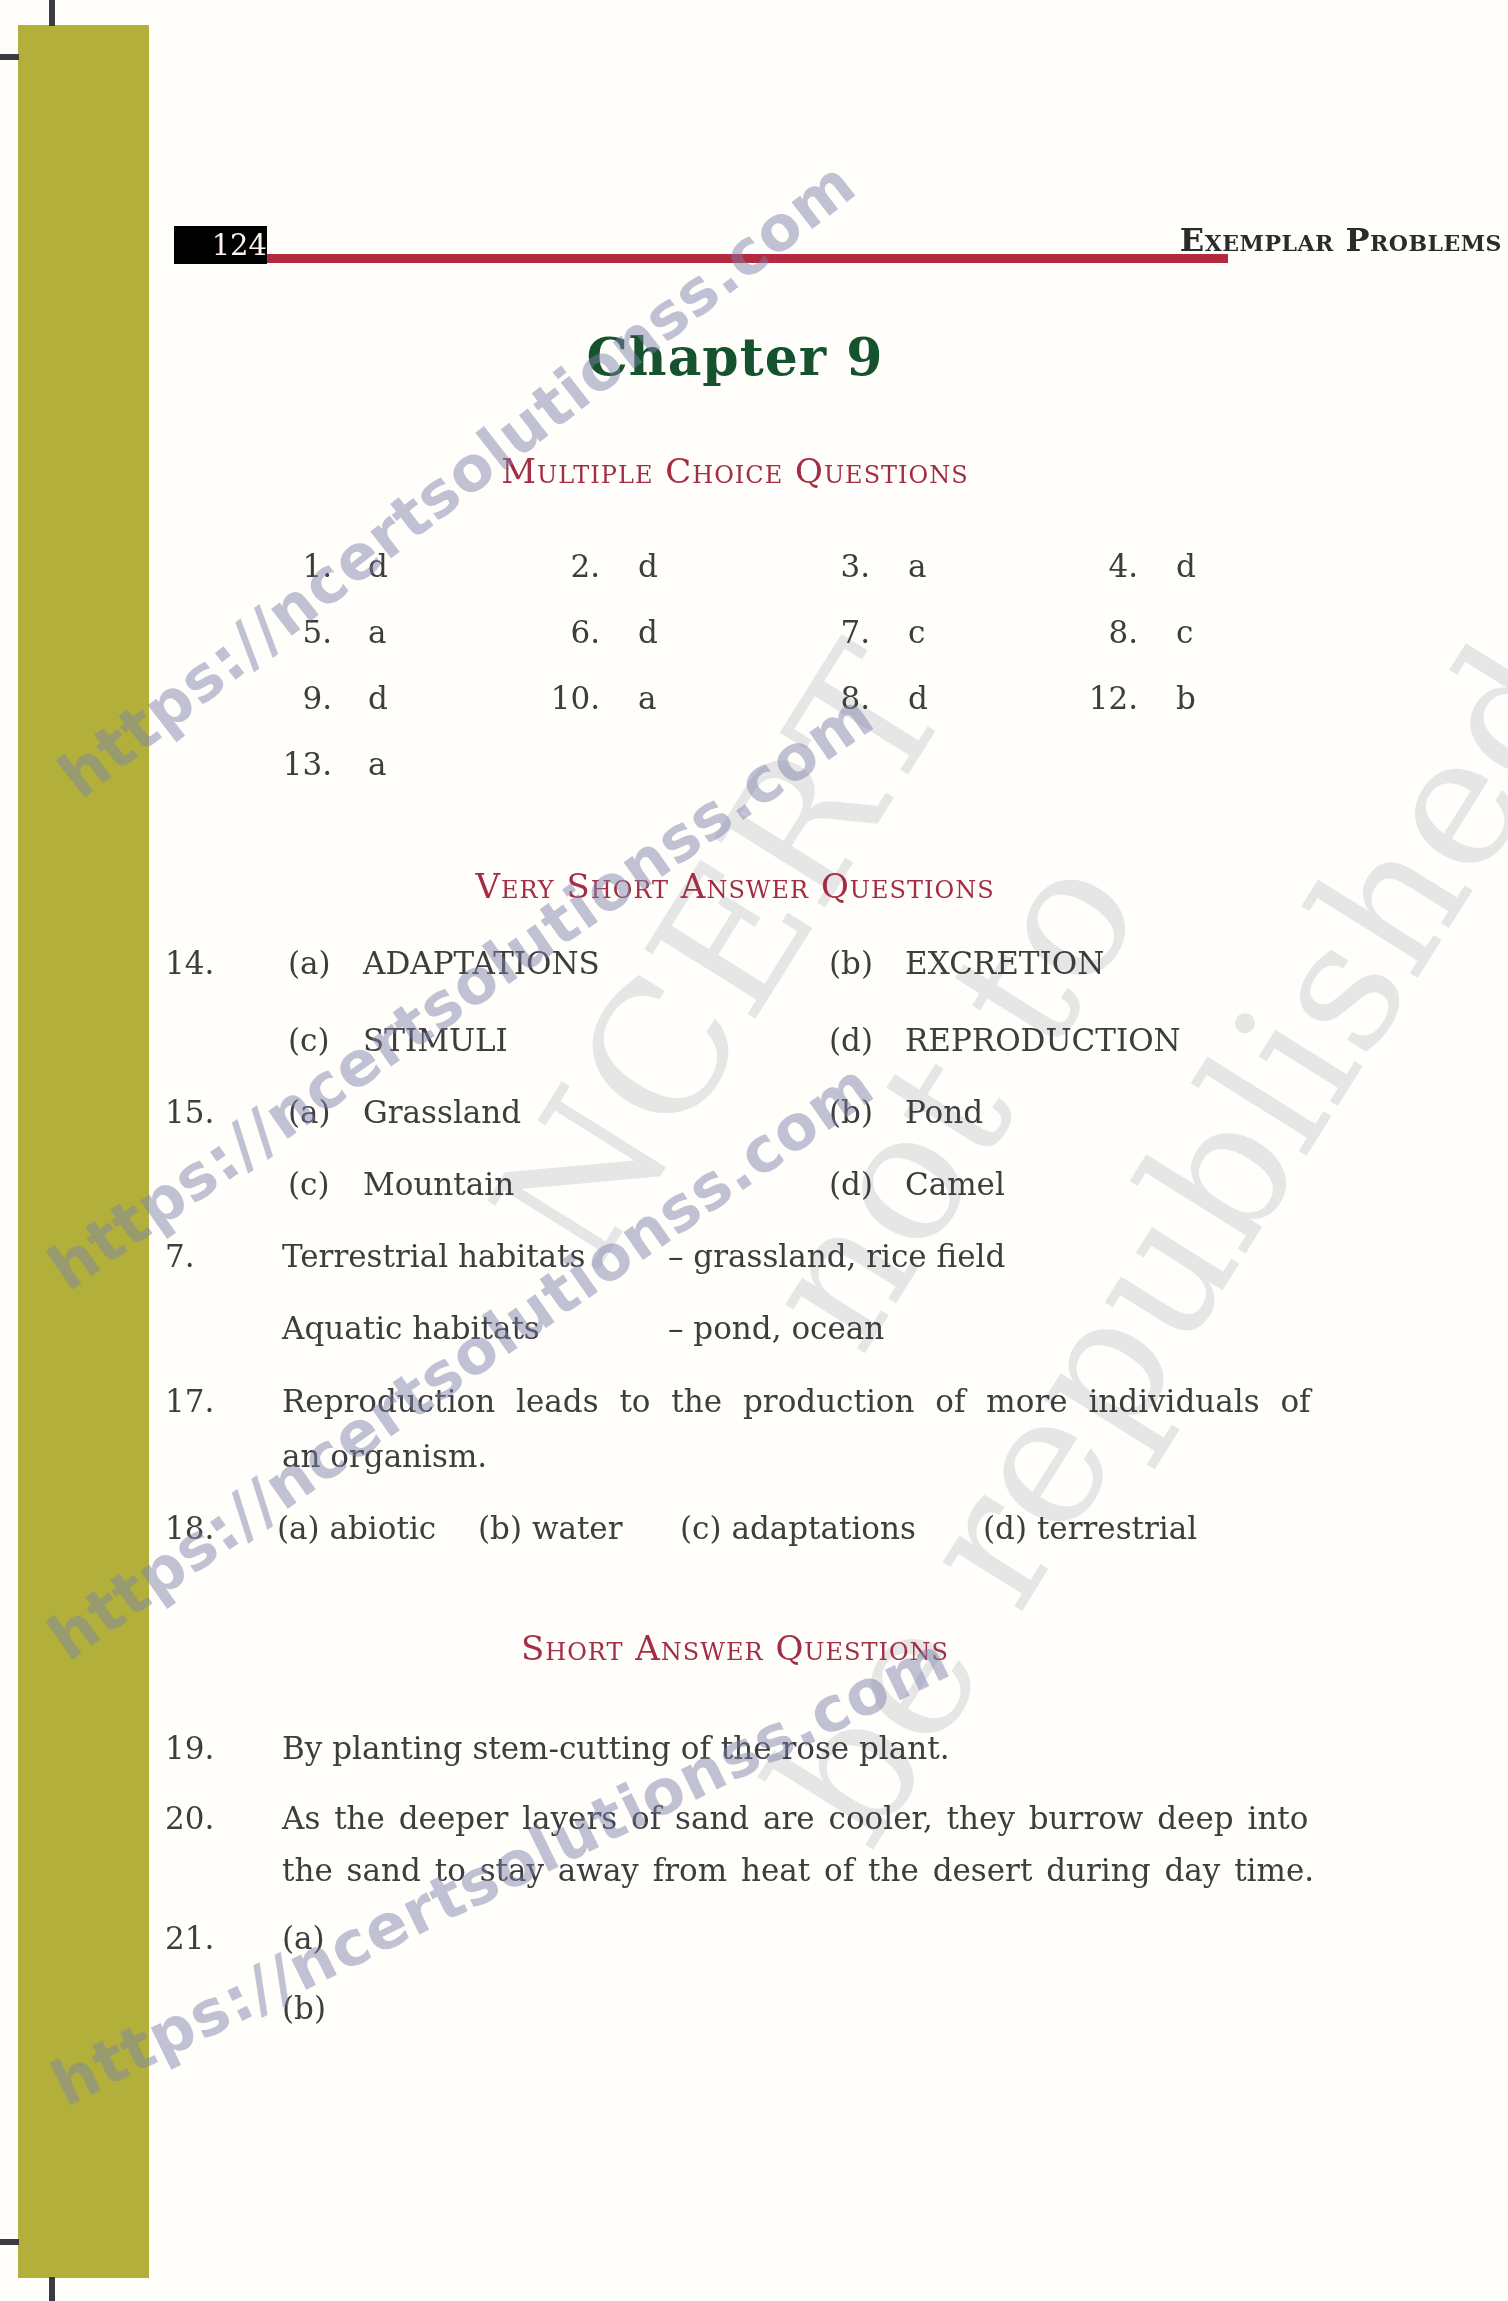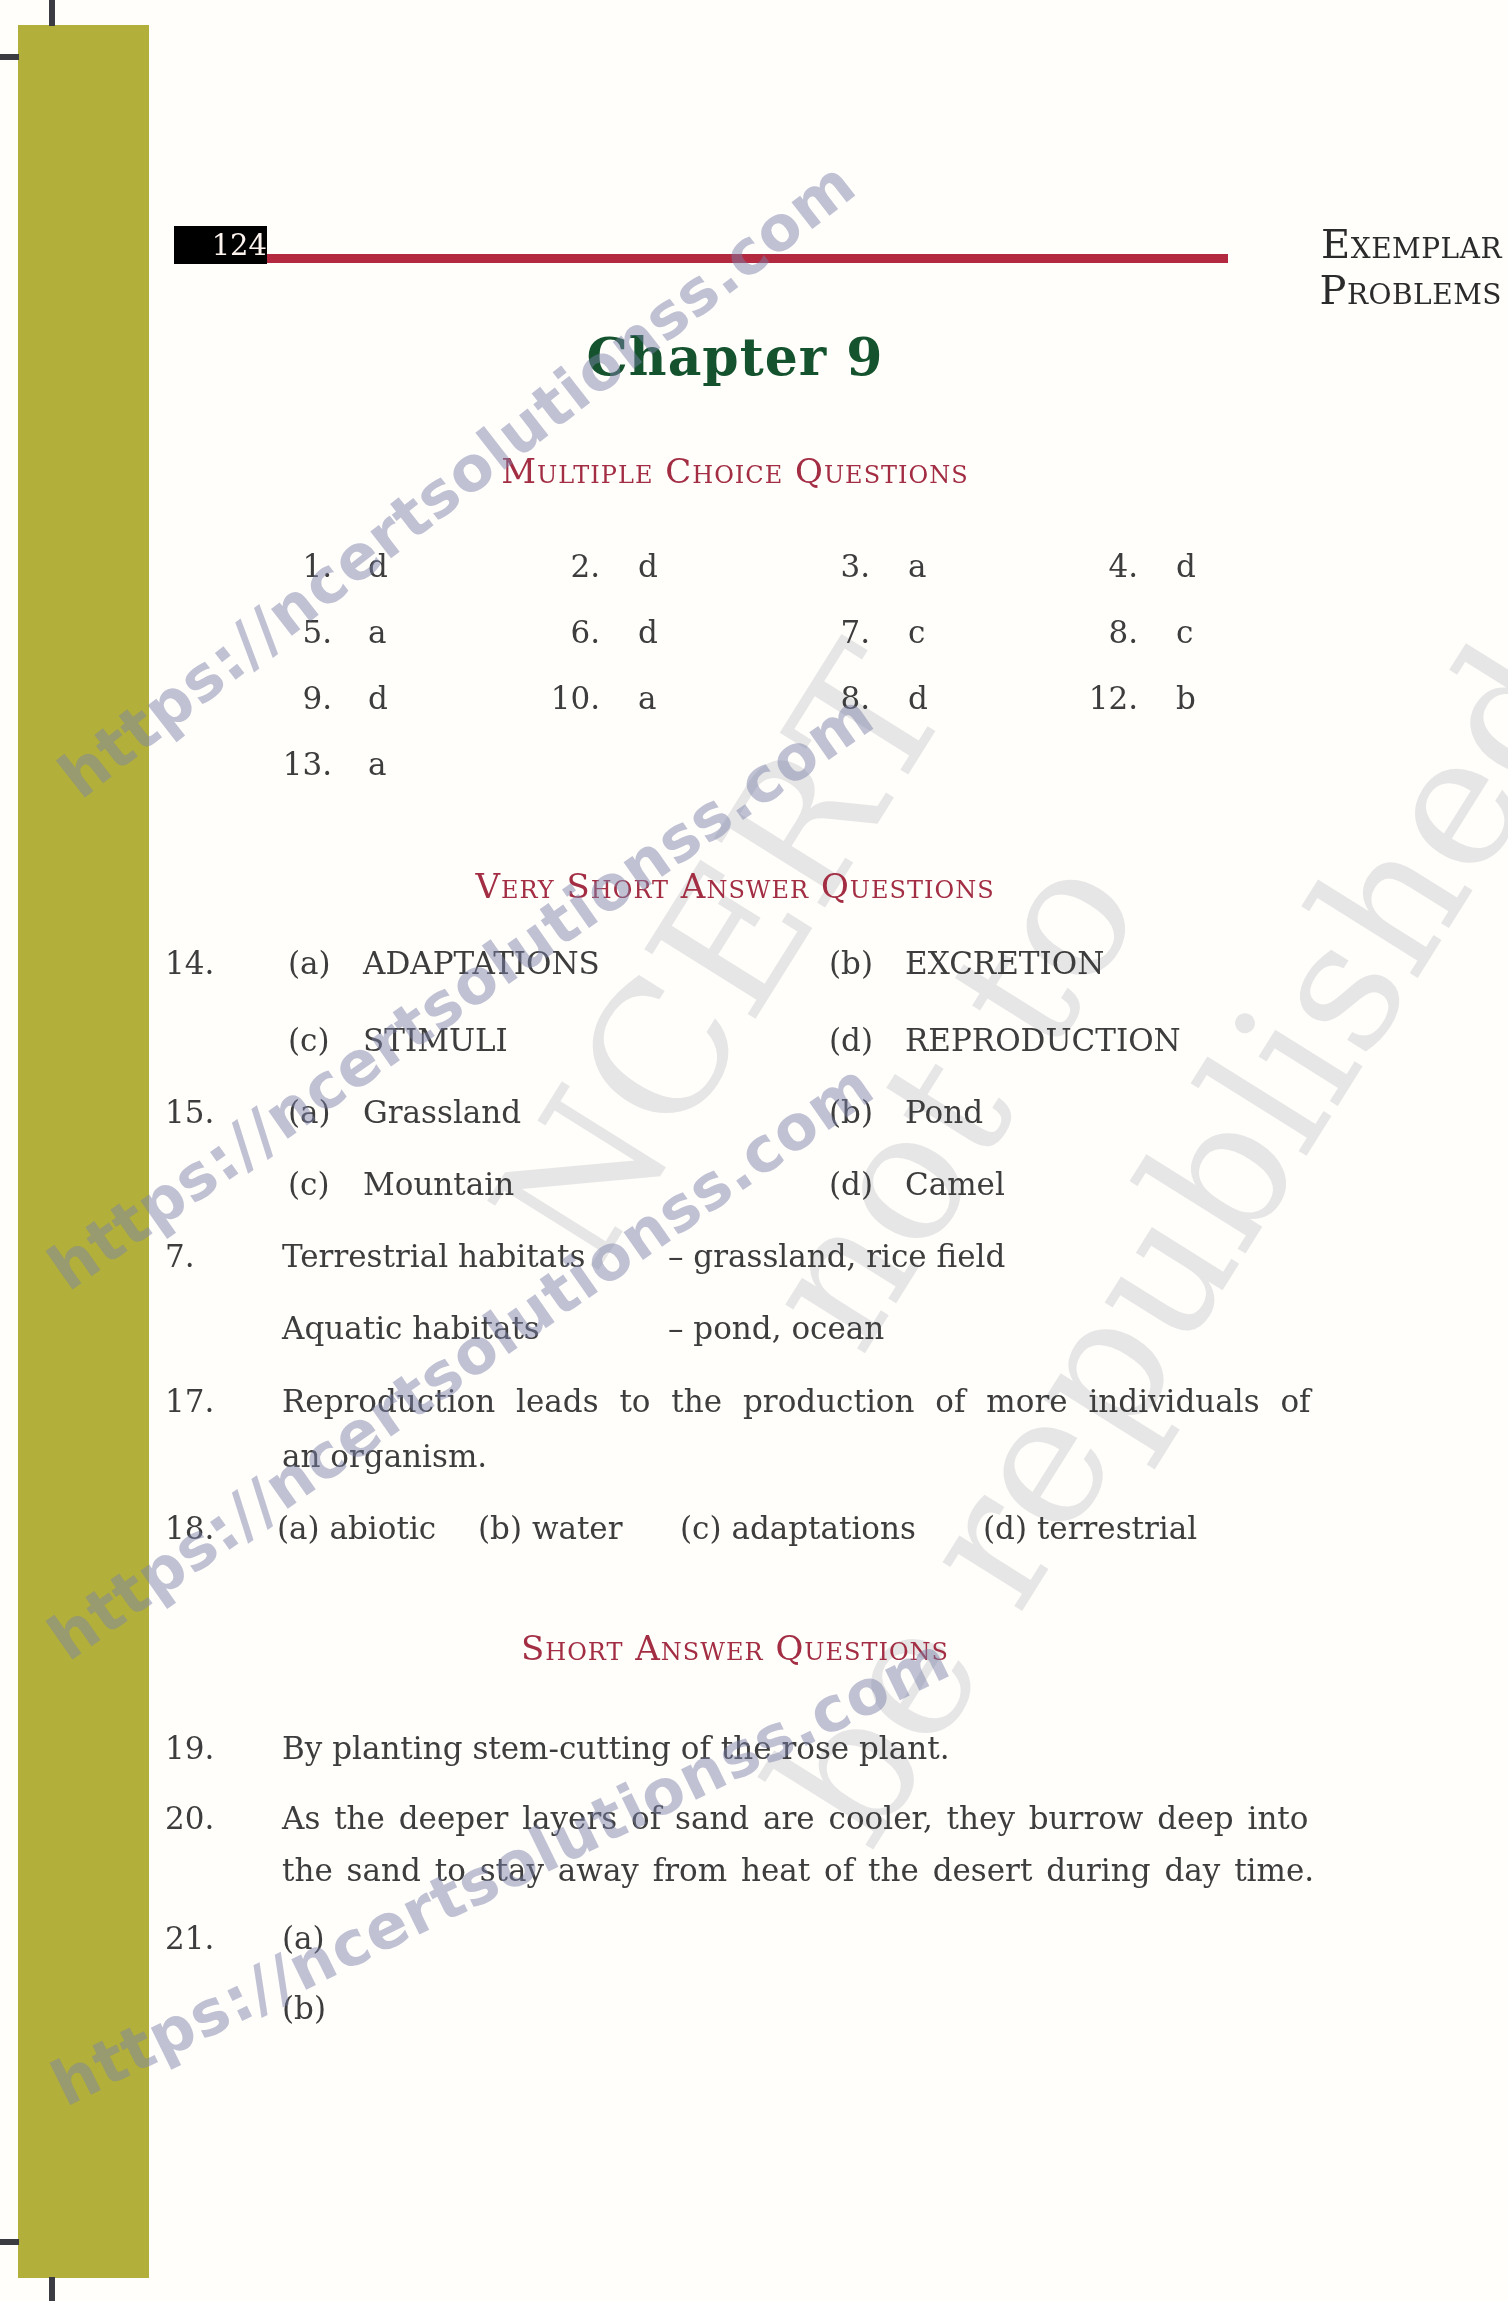--- a/index.html
+++ b/index.html
@@ -16,21 +16,21 @@
   .crop.bl-h{left:0;top:2239px;width:19px;height:6px;}
   .crop.bl-v{left:49px;top:2277px;width:6px;height:24px;}
   
   .badge{
     position:absolute;left:174px;top:226px;width:93px;height:38px;z-index:3;
     background:#000000;color:#fdf3ee;font-size:29px;line-height:38px;text-align:right;
   }
   .rule{position:absolute;left:180px;top:254px;width:1048px;height:9px;background:#b32940;z-index:2;}
   .header-title{
     position:absolute;left:1150px;top:221px;width:352px;z-index:3;text-align:right;
-    font-variant:small-caps;font-weight:normal;font-size:40px;color:#2b2b2b;letter-spacing:0.5px;
+    font-variant:small-caps;font-weight:bold;font-size:32px;color:#2b2b2b;letter-spacing:0.5px;
   }
   
   .chapter{
     position:absolute;left:180px;top:326px;width:1110px;z-index:3;text-align:center;
     font-weight:bold;font-size:52px;color:#14532d;letter-spacing:1px;
   }
   .heading{
     position:absolute;left:180px;width:1110px;z-index:3;text-align:center;
     font-variant:small-caps;font-weight:normal;font-size:34px;color:#a32e44;letter-spacing:1px;
   }

